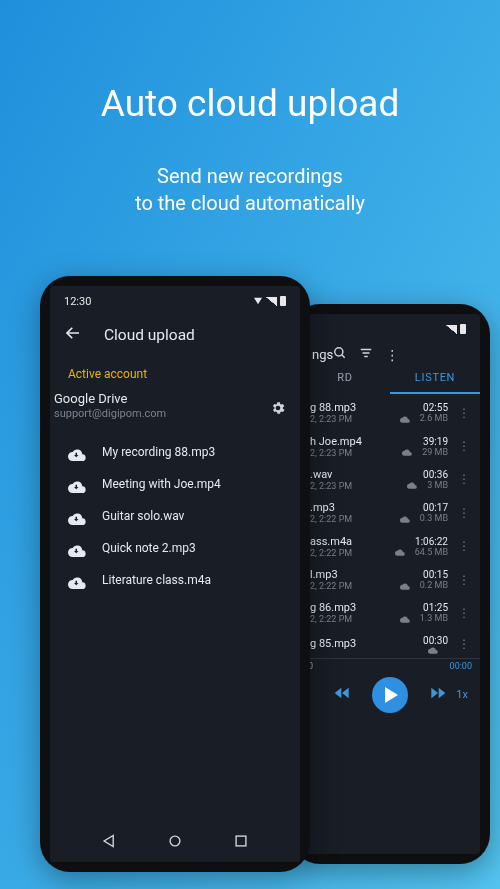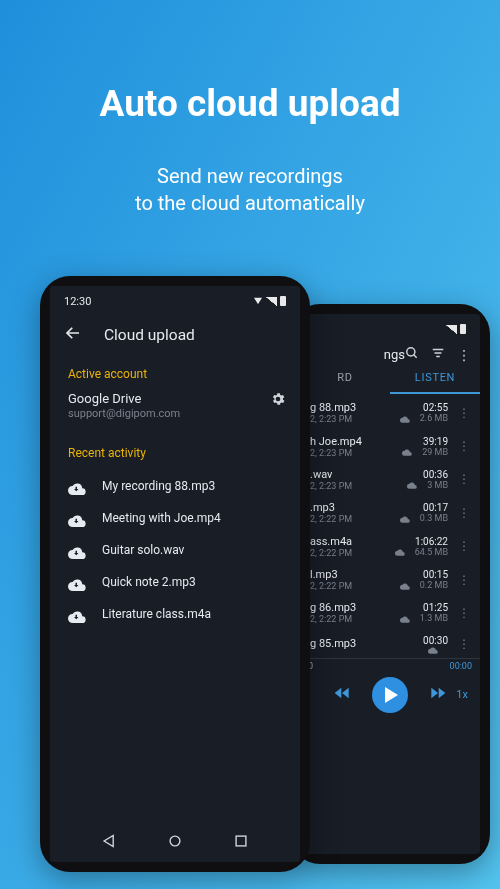--- a/index.html
+++ b/index.html
@@ -4,21 +4,21 @@
 <style>
   * { margin: 0; padding: 0; box-sizing: border-box; }
   html, body { width: 500px; height: 889px; overflow: hidden; font-family: Roboto, -apple-system, Helvetica, Arial, sans-serif; }
   body {
     background: linear-gradient(to bottom right, #1f8fdc, #53c4f0);
     position: relative;
   }
   .hero-title {
     color: #fff;
     font-size: 37px;
-    font-weight: 700;
+    font-weight: 400;
     text-align: center;
     padding-top: 82px;
   }
   .hero-sub {
     color: #fff;
     font-size: 20px;
     font-weight: 400;
     text-align: center;
     line-height: 1.35;
     margin-top: 38px;
@@ -57,39 +57,39 @@
   
   .titlebar {
     display:flex; align-items:center; gap:22px; padding: 12px 14px 8px 14px;
     color:#e6e9ef; font-size:15.5px;
   }
   .back-arrow { font-size:18px; line-height:1;}
   .sec-heading {
     color:#eab308; font-size:12px; padding: 14px 18px 6px 18px;
   }
   .account-row {
-    display:flex; align-items:flex-start; padding: 4px 14px 12px 18px;
+    display:flex; align-items:flex-end; padding: 4px 14px 12px 4px;
   }
   .account-txt { flex:1; }
   .acct-name { color:#e6e9ef; font-size:13px; }
   .acct-email { color:#7b828e; font-size:11px; margin-top:1px;}
   .gear { color:#cfd3da; font-size:15px; }
 
   .recent-list { padding: 4px 18px; }
   .recent-item { display:flex; align-items:center; gap:16px; padding: 9px 0; }
   .cloud-ic { width:18px; height:12px; }
   .recent-name { color:#e6e9ef; font-size:12px; }
 
   .navbar {
     margin-top:auto; height:40px; display:flex; justify-content:space-evenly; align-items:center;
   }
   .nav-shape { width:14px;height:14px; }
 
   
-  .tabs2 { display:flex; justify-content:flex-end; align-items:center; padding: 6px 10px 0 10px; }
+  .tabs2 { display:flex; justify-content:flex-start; align-items:center; padding: 6px 10px 0 10px; }
   .tabs2 .ttl { color:#e6e9ef; font-size:13px; margin-left:2px;}
   .tabs2 .ticons { display:flex; gap:12px; color:#cfd3da; font-size:14px; align-items:center;}
   .tabrow { display:flex; padding: 8px 0 0 0; font-size:11px; letter-spacing:.7px;}
   .tab { flex:1; text-align:center; padding-bottom:8px; color:#9aa1ad;}
   .tab.active { color:#3f97d7; border-bottom:2px solid #3f97d7; }
 
   .rec-list2 { padding: 2px 8px 0 8px; }
   .rec2 { display:flex; align-items:center; padding:5.2px 2px; gap:6px; }
   .rec2 .txts{ flex:1; overflow:hidden;}
   .rec2 .nm { color:#e6e9ef; font-size:11px; white-space:nowrap;}
@@ -338,21 +338,20 @@
         <div class="acct-name">Google Drive</div>
         <div class="acct-email">support@digipom.com</div>
       </div>
       <span class="gear">
         <svg width="16" height="16" viewBox="0 0 24 24" fill="#cfd3da">
             <path d="M19.4 13a7.5 7.5 0 000-2l2.1-1.6-2-3.5-2.5 1a7.4 7.4 0 00-1.7-1l-.4-2.7h-4l-.4 2.7a7.4 7.4 0 00-1.7 1l-2.5-1-2 3.5L6.6 11a7.5 7.5 0 000 2l-2.1 1.6 2 3.5 2.5-1c.5.4 1.1.8 1.7 1l.4 2.7h4l.4-2.7c.6-.2 1.2-.6 1.7-1l2.5 1 2-3.5L19.4 13zM12 15.5A3.5 3.5 0 1112 8.5a3.5 3.5 0 010 7z"></path>
           </svg>
       </span>
     </div>
 
-    <div class="sec-heading">Recent activity</div>
     <div class="recent-list" id="recent-list">
         <div class="recent-item">
           <span class="cloud-ic"><svg viewBox="0 0 24 16" width="100%" height="100%">
               <path fill="#e6e9ef" d="M19 16H6a6 6 0 010-12 7 7 0 0113 3 4.5 4.5 0 010 9z"></path>
               <path fill="#181d26" d="M11 12l-3-3h2V6h2v3h2z" transform="translate(0 -1)"></path>
             </svg></span>
           <span class="recent-name">My recording 88.mp3</span>
         </div>
         <div class="recent-item">
           <span class="cloud-ic"><svg viewBox="0 0 24 16" width="100%" height="100%">

